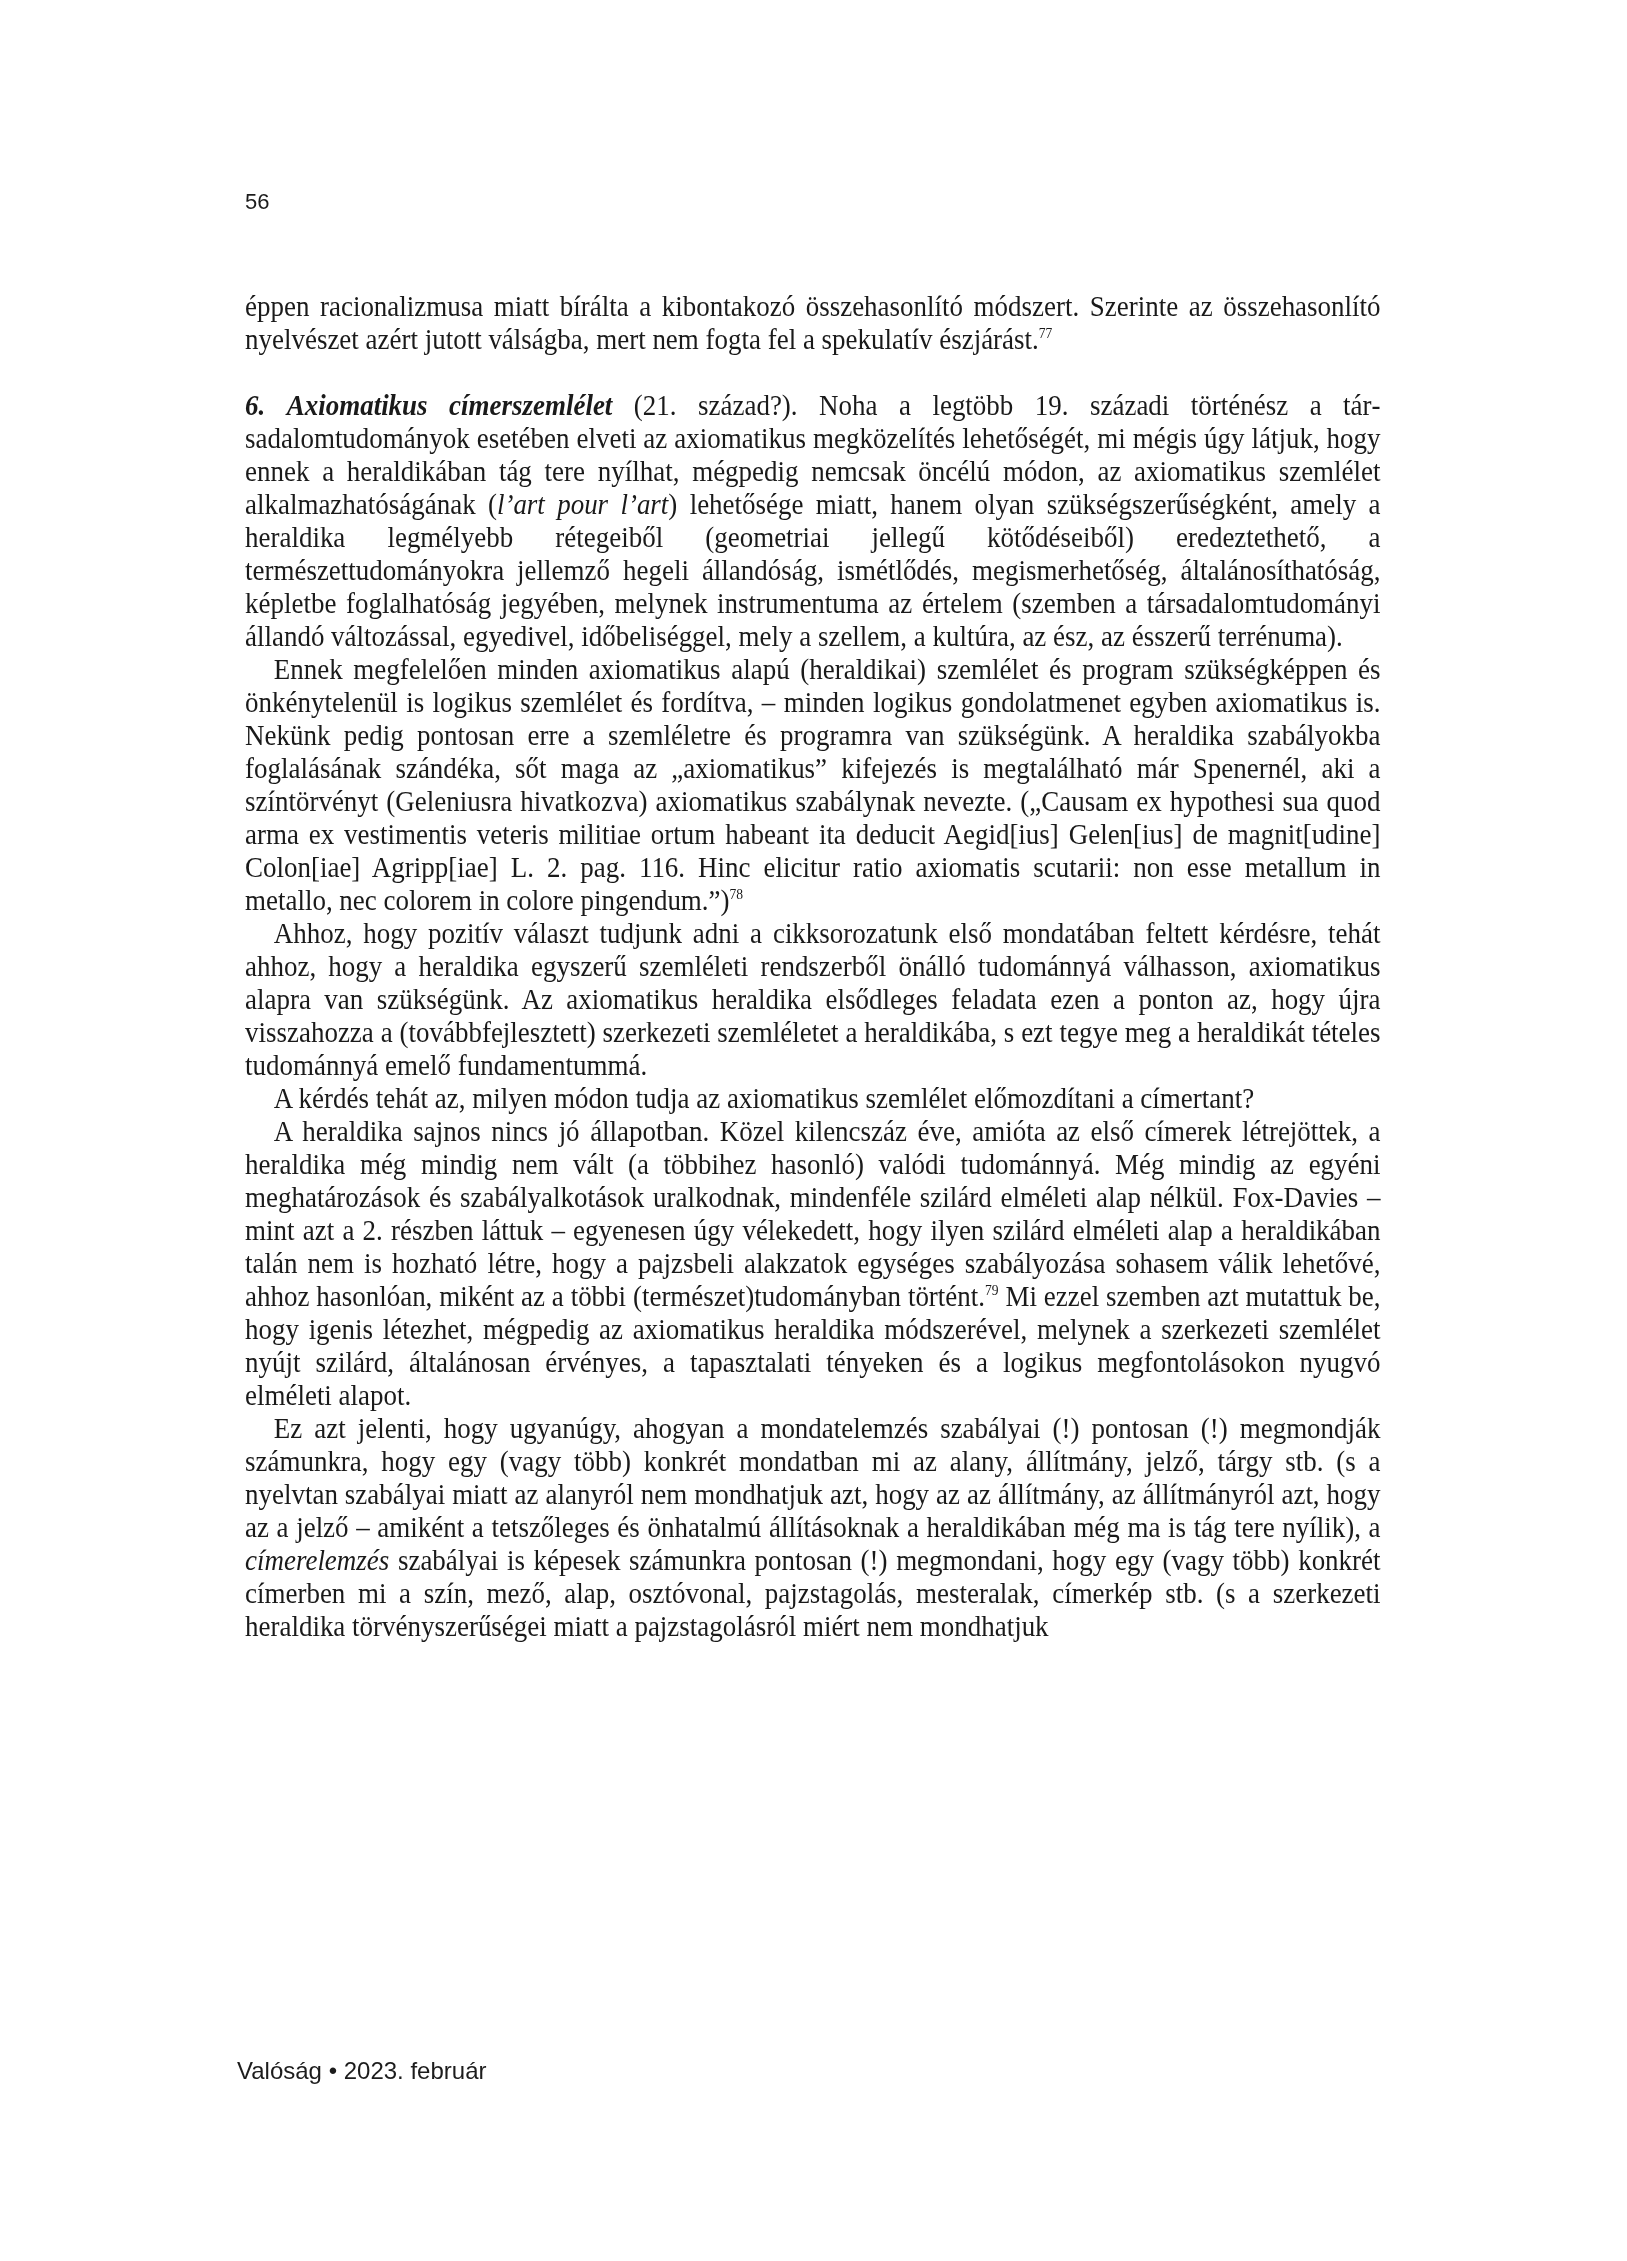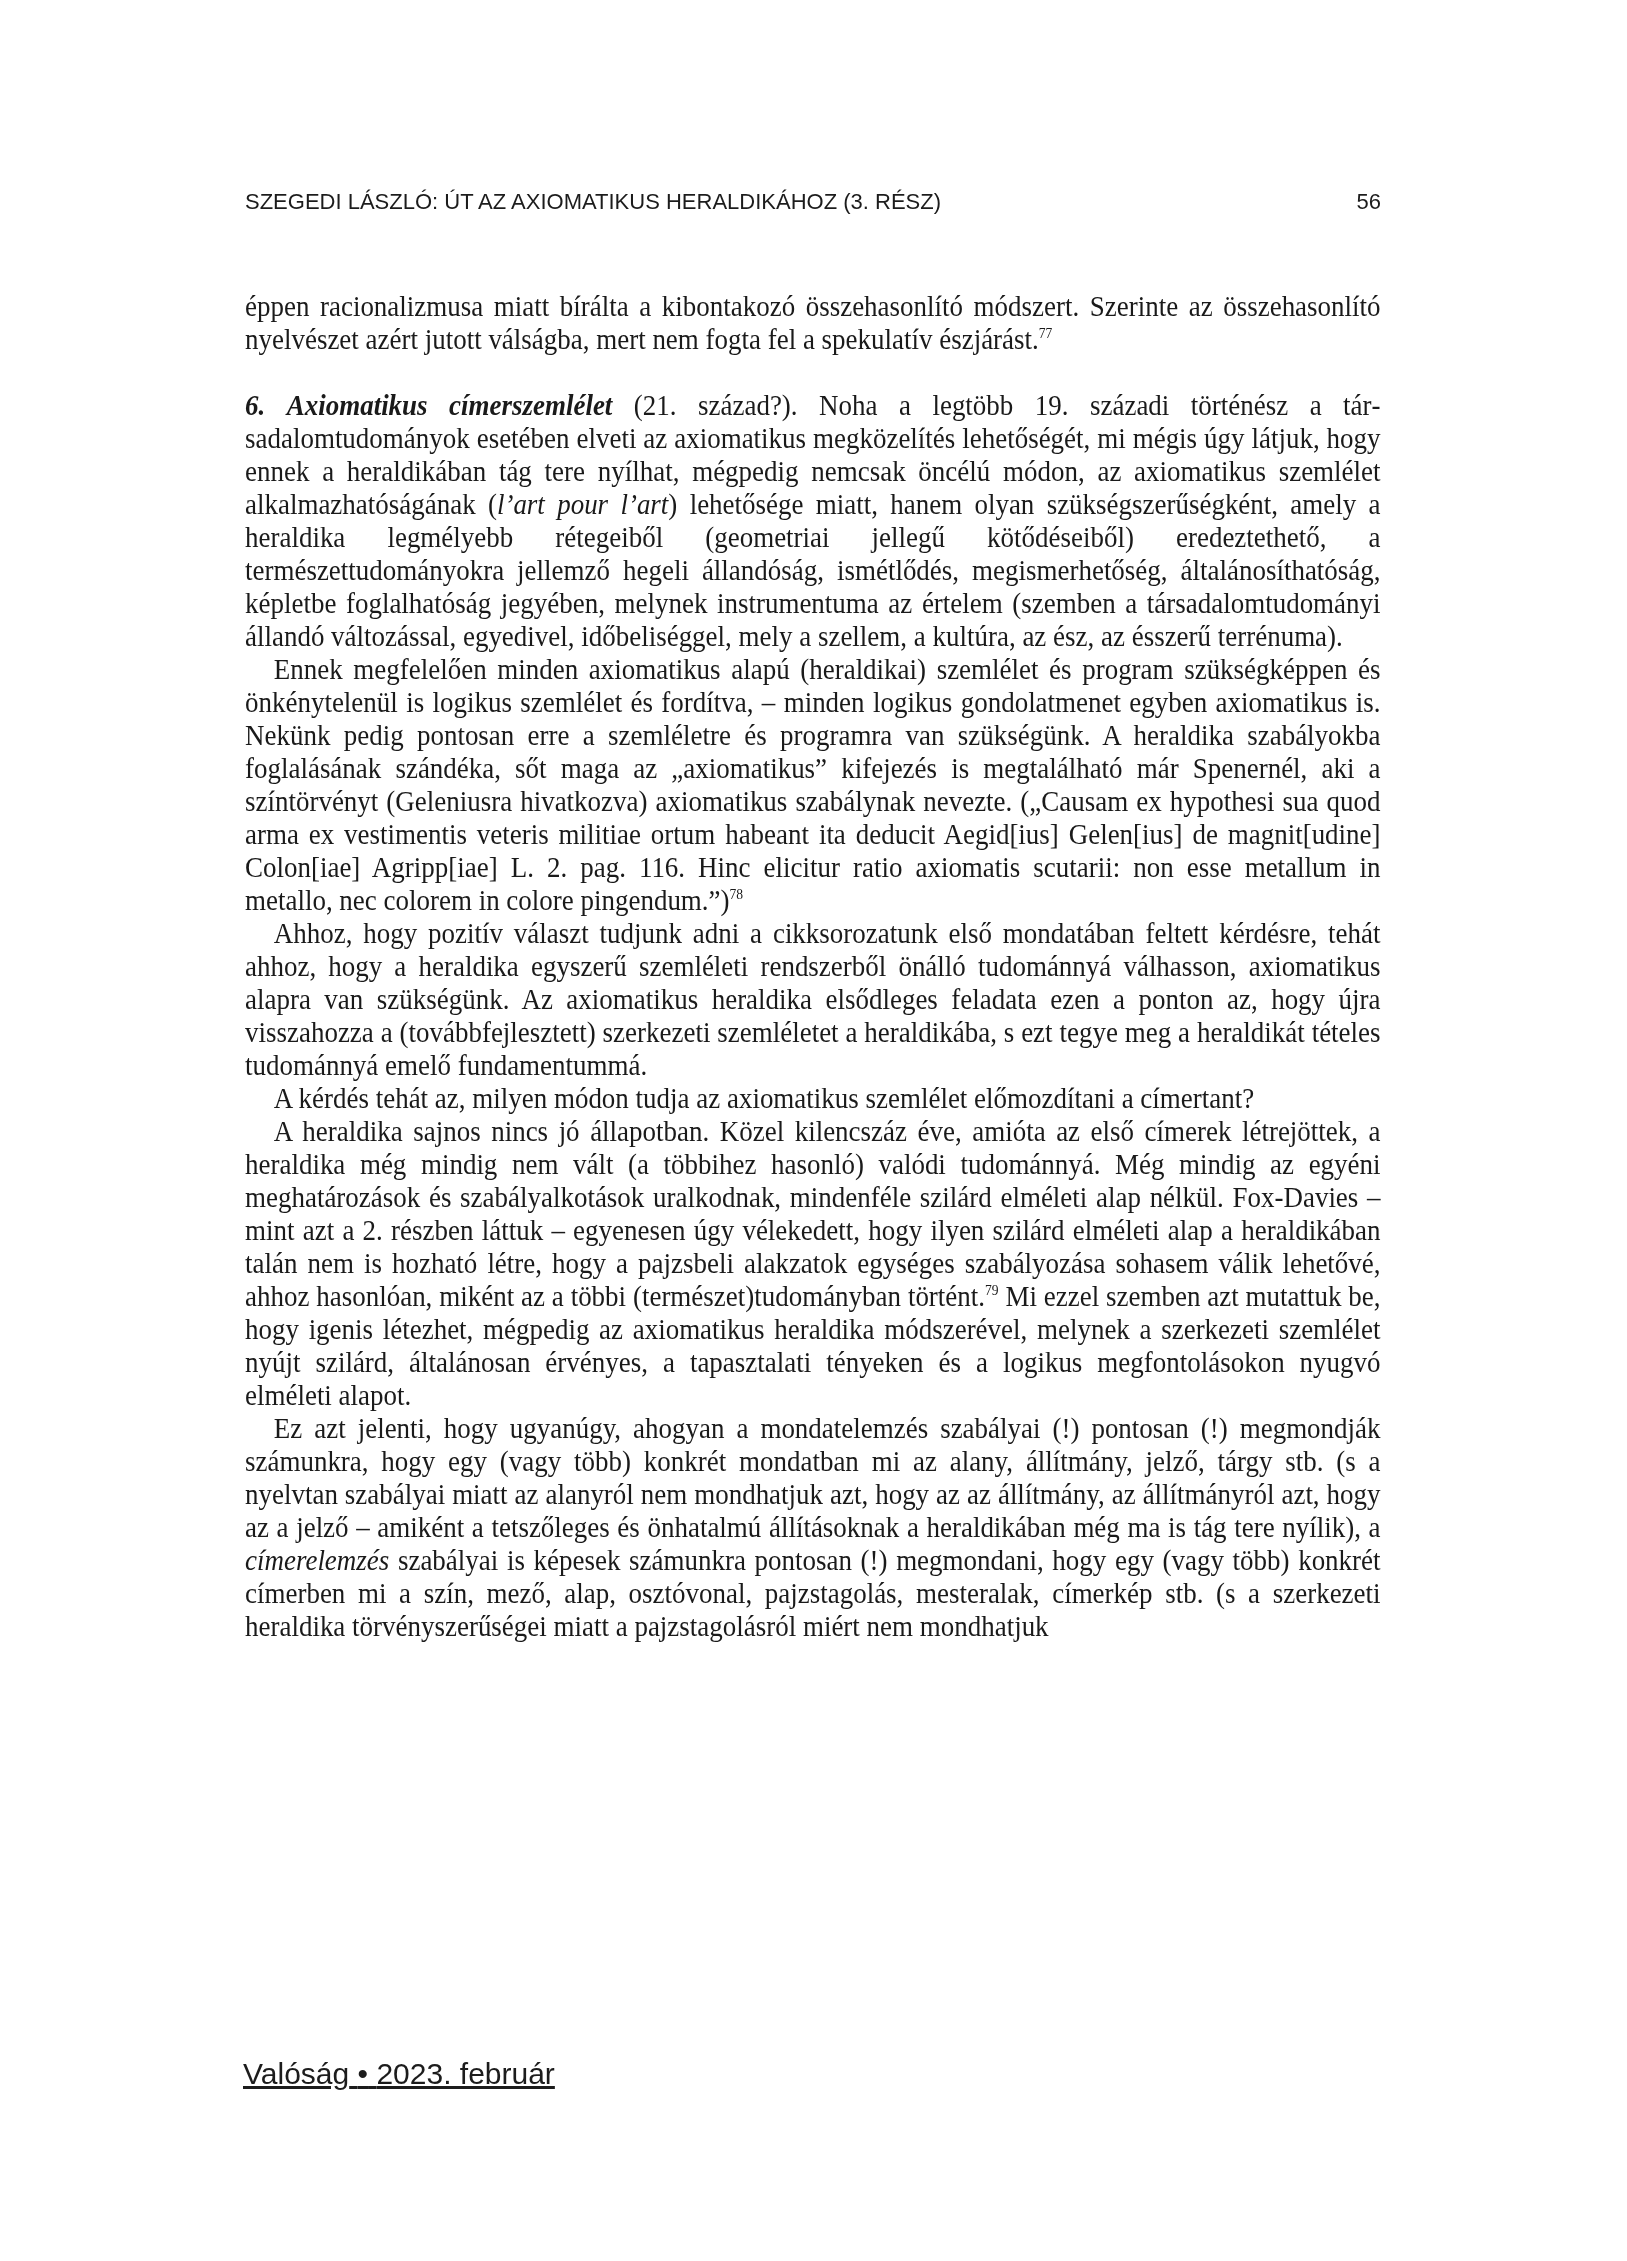--- a/index.html
+++ b/index.html
@@ -62,33 +62,31 @@
   em {
     font-style: italic;
   }
   sup.fn {
     font-size: 14.6px;
     line-height: 0;
     vertical-align: 11.5px;
   }
   .footer {
     position: absolute;
-    left: 243px;
+    left: 237px;
     top: 2057px;
     font-family: "Liberation Sans", sans-serif;
-    font-size: 30px;
+    font-size: 24px;
     color: #1c1c1c;
-    text-decoration: underline;
   }
 </style>
 </head>
 <body>
 
 <div class="running-head">
-  <span>SZEGEDI LÁSZLÓ: ÚT AZ AXIOMATIKUS HERALDIKÁHOZ (3. RÉSZ)</span>
   <span>56</span>
 </div>
 
 <div class="text-column">
   <p class="gap-after"><span>éppen racionalizmusa miatt bírálta a kibontakozó összehasonlító módszert. Szerinte az összehasonlító nyelvészet azért jutott válságba, mert nem fogta fel a spekulatív észjárást.</span><sup class="fn">77</sup></p>
 
   <p><span class="section-num">6.</span> <span class="section-title">Axiomatikus címerszemlélet</span><span> (21. század?). Noha a legtöbb 19. századi történész a tár­sadalomtudományok esetében elveti az axiomatikus megközelítés lehetőségét, mi mégis úgy látjuk, hogy ennek a heraldikában tág tere nyílhat, mégpedig nemcsak öncélú mó­don, az axiomatikus szemlélet alkalmazhatóságának (</span><em>l’art pour l’art</em><span>) lehetősége miatt, hanem olyan szükségszerűségként, amely a heraldika legmélyebb rétegeiből (geometriai jellegű kötődéseiből) eredeztethető, a természettudományokra jellemző hegeli állandó­ság, ismétlődés, megismerhetőség, általánosíthatóság, képletbe foglalhatóság jegyében, melynek instrumentuma az értelem (szemben a társadalomtudományi állandó változás­sal, egyedivel, időbeliséggel, mely a szellem, a kultúra, az ész, az ésszerű terrénuma).</span></p>
 
   <p class="indent"><span>Ennek megfelelően minden axiomatikus alapú (heraldikai) szemlélet és program szük­ségképpen és önkénytelenül is logikus szemlélet és fordítva, – minden logikus gondolat­menet egyben axiomatikus is. Nekünk pedig pontosan erre a szemléletre és programra van szükségünk. A heraldika szabályokba foglalásának szándéka, sőt maga az „axiomati­kus” kifejezés is megtalálható már Spenernél, aki a színtörvényt (Geleniusra hivatkozva) axiomatikus szabálynak nevezte. („Causam ex hypothesi sua quod arma ex vestimentis veteris militiae ortum habeant ita deducit Aegid[ius] Gelen[ius] de magnit[udine] Colon[iae] Agripp[iae] L. 2. pag. 116. Hinc elicitur ratio axiomatis scutarii: non esse metallum in metallo, nec colorem in colore pingendum.”)</span><sup class="fn">78</sup></p>
 

